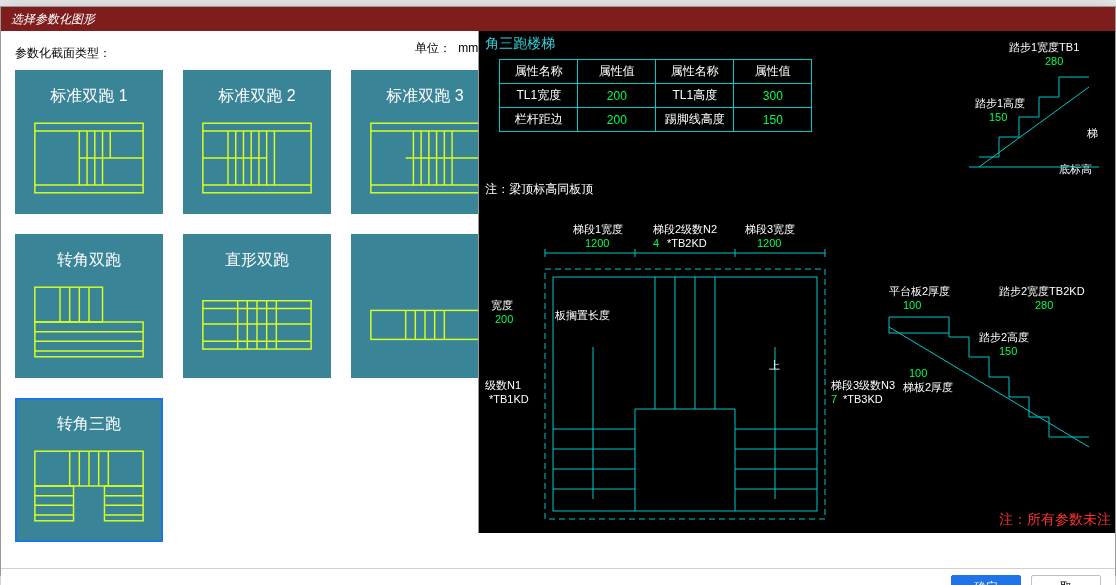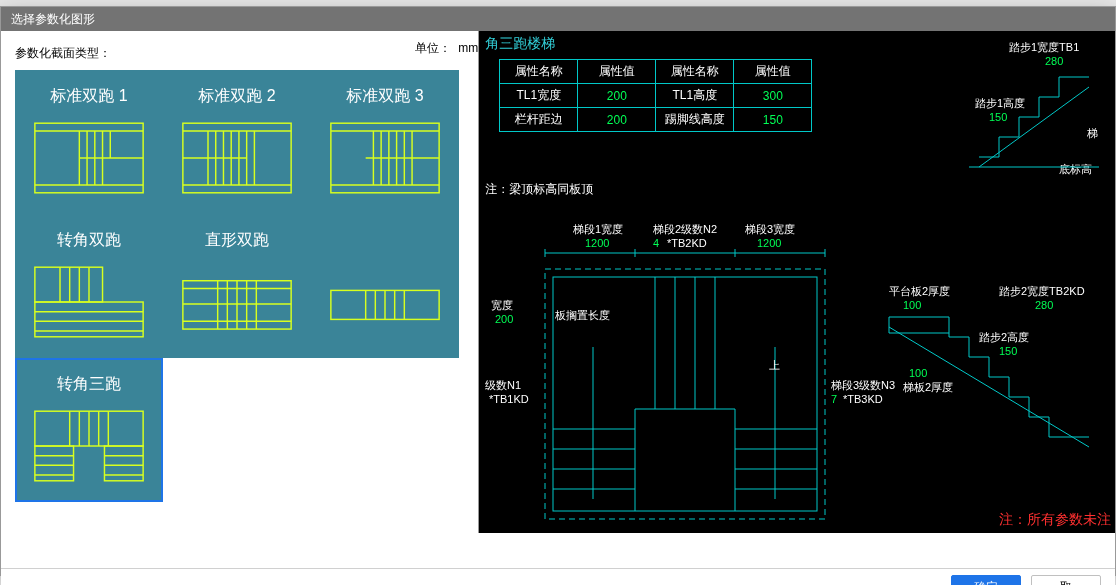--- a/index.html
+++ b/index.html
@@ -16,39 +16,40 @@
     position: absolute;
     left: 0; top: 6px;
     width: 1116px;
     height: 570px;
     background: #fff;
     border: 1px solid #999;
     box-shadow: 0 8px 24px rgba(0,0,0,.3);
   }
   .titlebar {
     height: 24px;
-    background: #737373;
+    background: #7f1d1d;
     color: #fff;
     line-height: 24px;
     padding: 0 10px;
     font-size: 12px;
+    font-style: italic;
   }
   .content {
     display: flex;
     height: 502px;
   }
   .left-pane {
     width: 404px;
     padding: 14px;
   }
   .left-label { margin-bottom: 8px; }
   .grid {
     display: grid;
     grid-template-columns: repeat(3, 148px);
-    gap: 0;
+    gap: 20px;
   }
   .cell {
     background: #3a8498;
     height: 144px;
     color: #fff;
     text-align: center;
     font-size: 16px;
     padding-top: 14px;
     position: relative;
     border: 2px solid transparent;

